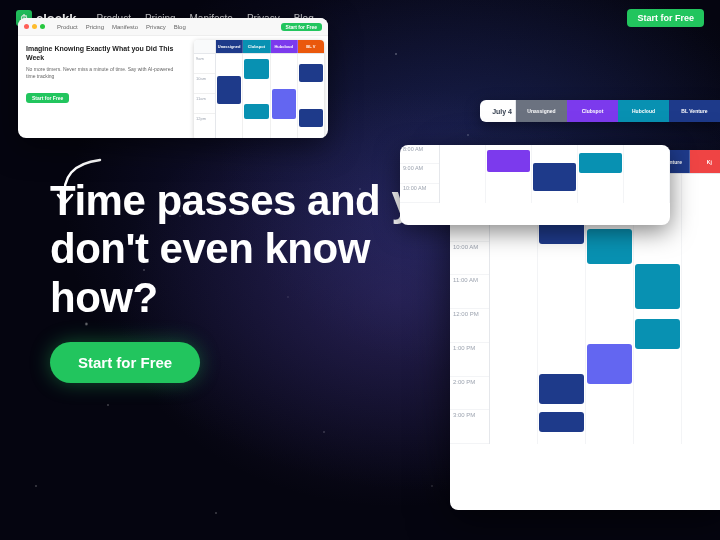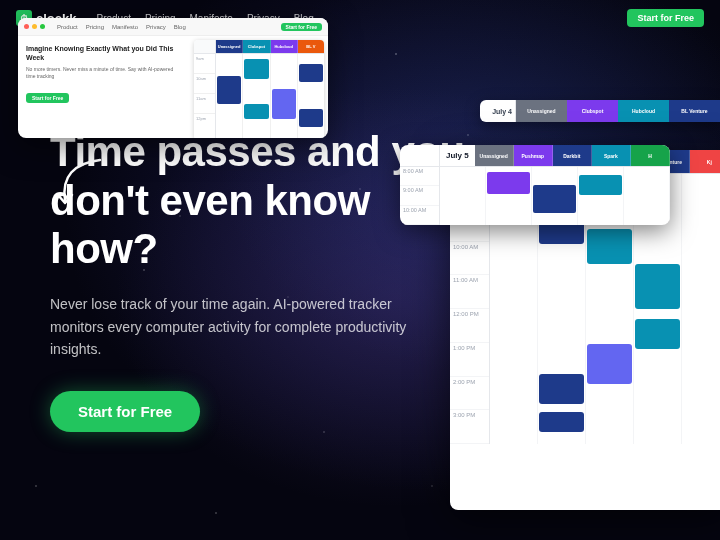--- a/index.html
+++ b/index.html
@@ -606,31 +606,20 @@
   </div>
   <div class="top-strip-cols">
     <div class="top-strip-col" style="background:#6b7280;">Unassigned</div>
     <div class="top-strip-col" style="background:#7c3aed;">Clubspot</div>
     <div class="top-strip-col" style="background:#0891b2;">Hubcloud</div>
     <div class="top-strip-col" style="background:#1e3a8a;">BL Venture</div>
   </div>
 </div>
 
 <div class="mid-calendar">
-  <div class="mid-header">
-    <div class="mid-gutter"></div>
-    <div class="mid-day-label">July 5</div>
-    <div class="mid-cols">
-      <div class="mid-col" style="background:#6b7280;">Unassigned</div>
-      <div class="mid-col" style="background:#7c3aed;">Pushmap</div>
-      <div class="mid-col" style="background:#1e3a8a;">Darkbit</div>
-      <div class="mid-col" style="background:#0891b2;">Spark</div>
-      <div class="mid-col" style="background:#16a34a;">H</div>
-    </div>
-  </div>
   <div class="mid-body">
     <div class="mid-time-gutter">
       <div class="mid-time-slot">8:00 AM</div>
       <div class="mid-time-slot">9:00 AM</div>
       <div class="mid-time-slot">10:00 AM</div>
     </div>
     <div class="mid-event-grid">
       <div class="mid-event-col"></div>
       <div class="mid-event-col">
         <div class="mid-event-block" style="top:5px;height:22px;background:#7c3aed;"></div>
@@ -696,16 +685,15 @@
         
         
       </div>
     </div>
   </div>
 </div>
 
 <div class="hero">
   <div class="hero-text">
     <h1 class="hero-headline">Time passes and you don't even know how?</h1>
-    <p class="hero-subtext">Never lose track of your time again. AI-powered tracker monitors every computer activity for complete productivity insights.</p>
     <button class="hero-cta">Start for Free</button>
   </div>
 </div>
 
 </body></html>

